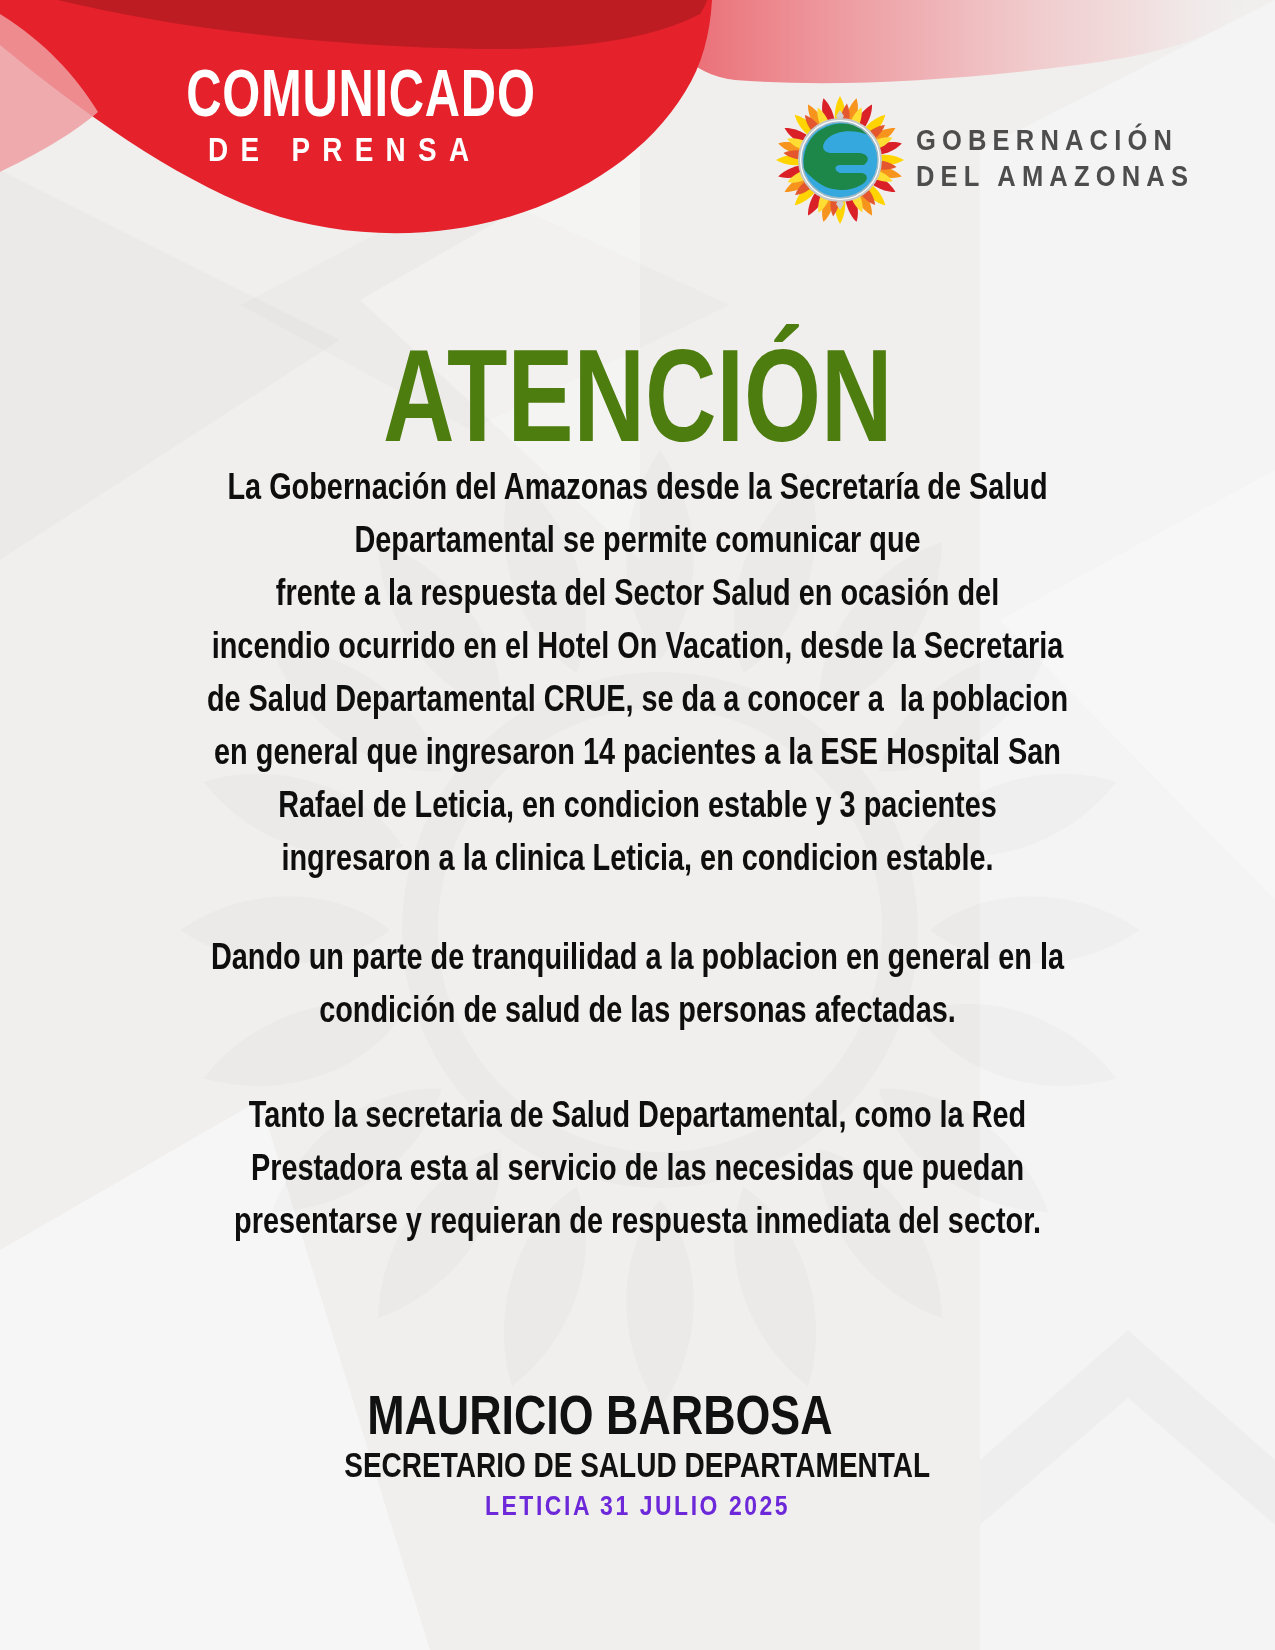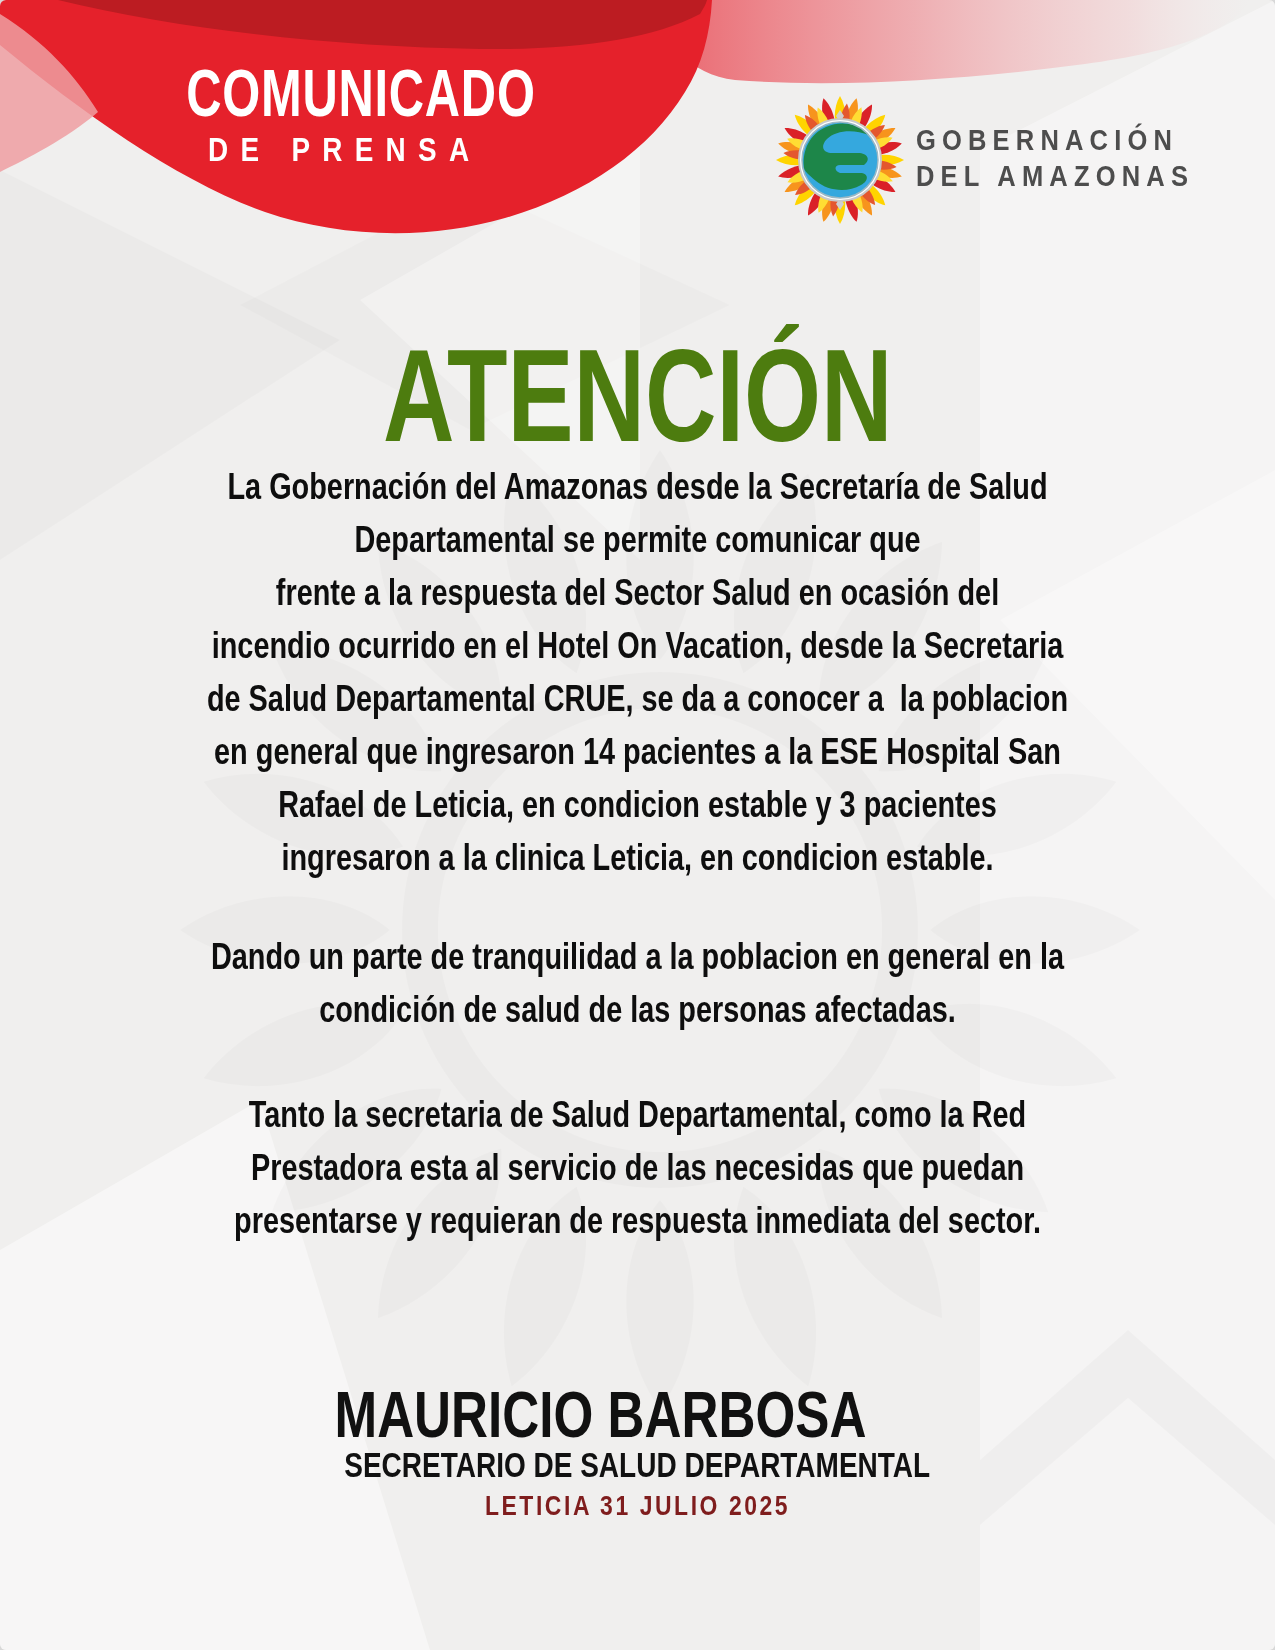--- a/index.html
+++ b/index.html
@@ -1,19 +1,19 @@
 <!DOCTYPE html>
 <html><head>
 <meta charset="utf-8">
 <style>
   html,body{margin:0;padding:0;}
   body{font-family:"Liberation Sans", sans-serif; background:#d8d8d8;}
   .page{
     position:relative; width:1275px; height:1650px; margin:0 auto;
-    background:#f0efee; overflow:hidden;border-radius:6px;
+    background:#f0efee; overflow:hidden;
   }
   
   .bg-svg{position:absolute; left:0; top:0; width:1275px; height:1650px;}
   .header-svg{position:absolute; left:0; top:0; width:1275px; height:340px;}
 
   .banner-text{
     position:absolute; left:125px; top:58px; width:440px;
     text-align:center; color:#ffffff; z-index:3;
   }
   .banner-line1{
@@ -46,29 +46,29 @@
   .body-par-inner{
     display:inline-block; transform:scaleX(.78); transform-origin:50% 50%;
     white-space:pre-wrap; width:1275px;
   }
   .par1{top:460px;}
   .par2{top:930px;}
   .par3{top:1088px;}
 
   .sig-name{
     position:absolute; left:0; top:1388px; width:1200px; text-align:center;
-    color:#111111; font-weight:bold; font-size:64px; line-height:54px;
+    color:#111111; font-weight:bold; font-size:56px; line-height:54px;
   }
   .sig-role{
     position:absolute; left:0; top:1446px; width:1275px; text-align:center;
     color:#111111; font-weight:bold; font-size:35px; line-height:38px;
   }
   .sig-date{
     position:absolute; left:0; top:1490px; width:1275px; text-align:center;
-    color:#7f1d1d; font-weight:bold; font-size:27px; line-height:32px; letter-spacing:3px;
+    color:#6d28d9; font-weight:bold; font-size:27px; line-height:32px; letter-spacing:3px;
   }
   .cond{display:inline-block; transform:scaleX(.8); transform-origin:50% 50%; white-space:nowrap;}
 </style>
 </head>
 <body>
 
 <div class="page">
 
   <svg class="bg-svg" viewBox="0 0 1275 1650" aria-hidden="true">
 

